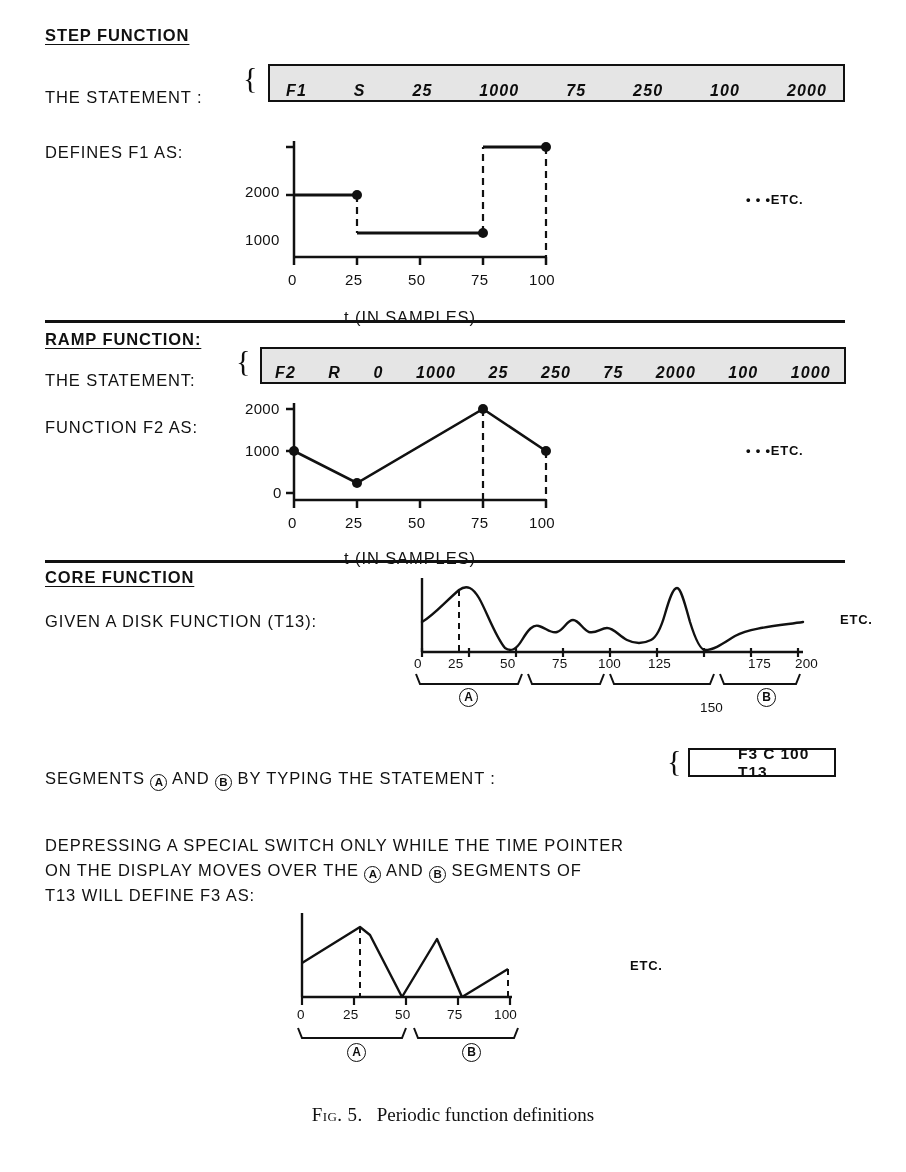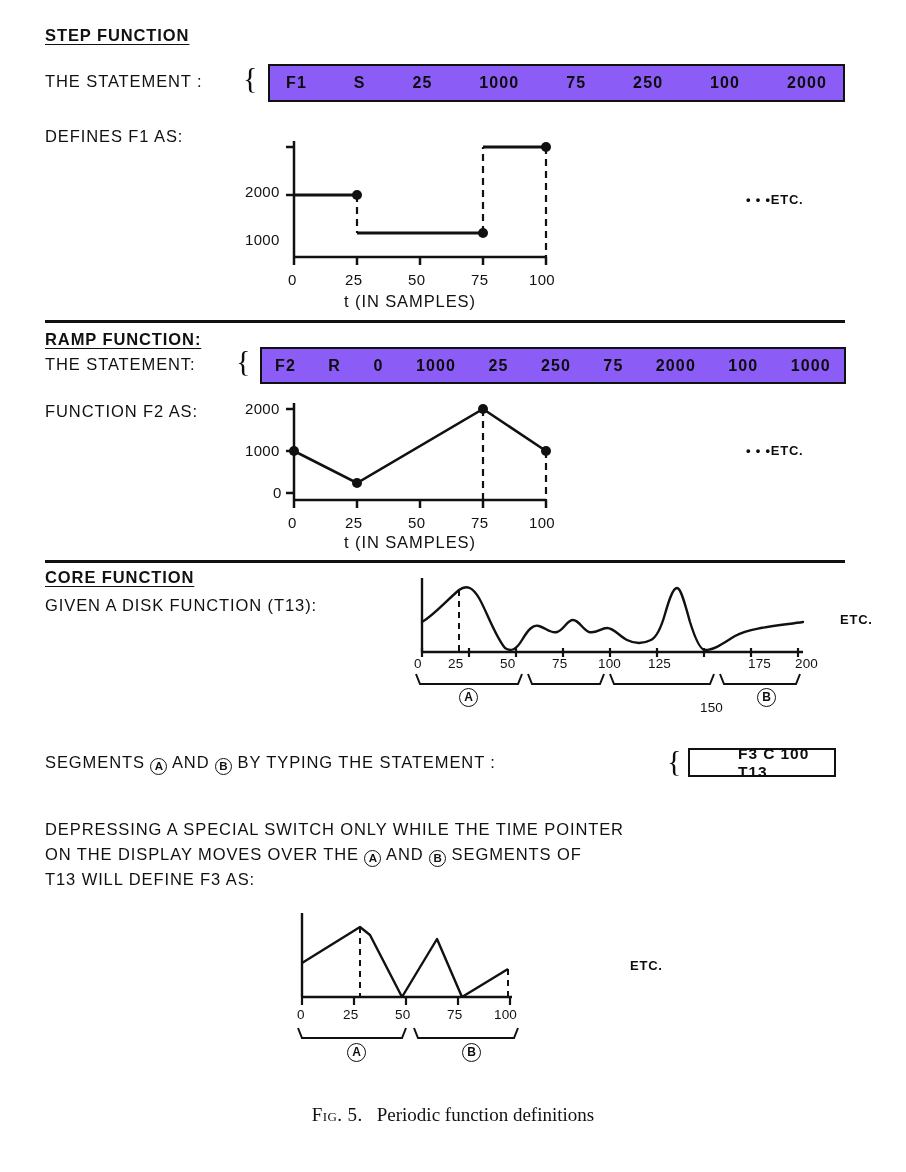--- a/index.html
+++ b/index.html
@@ -30,38 +30,40 @@
   }
   .t-head {
     font-size: 16.5px;
     font-weight: 600;
     text-decoration: underline;
     text-underline-offset: 3px;
   }
   .t-body {
     font-size: 16.5px;
     font-weight: 500;
+    margin-top: 16px;
   }
   .t-axis {
     font-size: 15px;
     font-weight: 500;
     letter-spacing: 0.02em;
   }
   .t-axis-sm {
     font-size: 13.5px;
     font-weight: 500;
     letter-spacing: 0.01em;
   }
   .stmt-box {
     position: absolute;
     border: 2.5px solid #111;
     box-sizing: border-box;
     display: flex;
-    align-items: center;
-    background: #8b5cf6;
+    align-items: flex-end;
+    background: #e5e5e5;
+    font-style: italic;
   }
   .stmt-box .inner {
     display: flex;
     width: 100%;
     justify-content: space-between;
     padding: 0 16px;
     box-sizing: border-box;
   }
   .stmt-box span {
     font-size: 16px;

